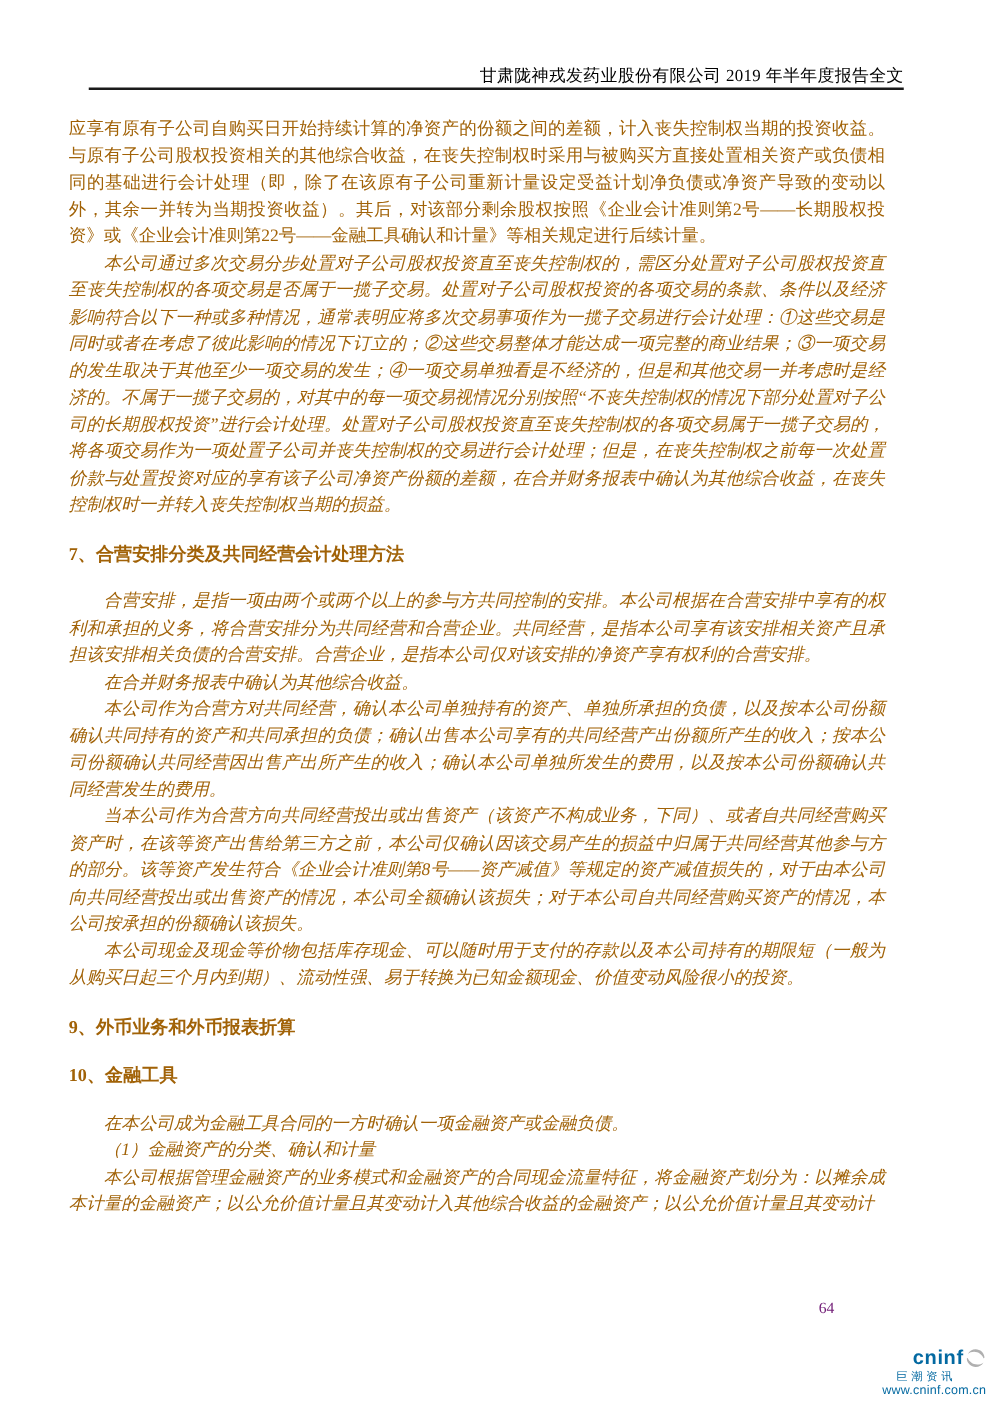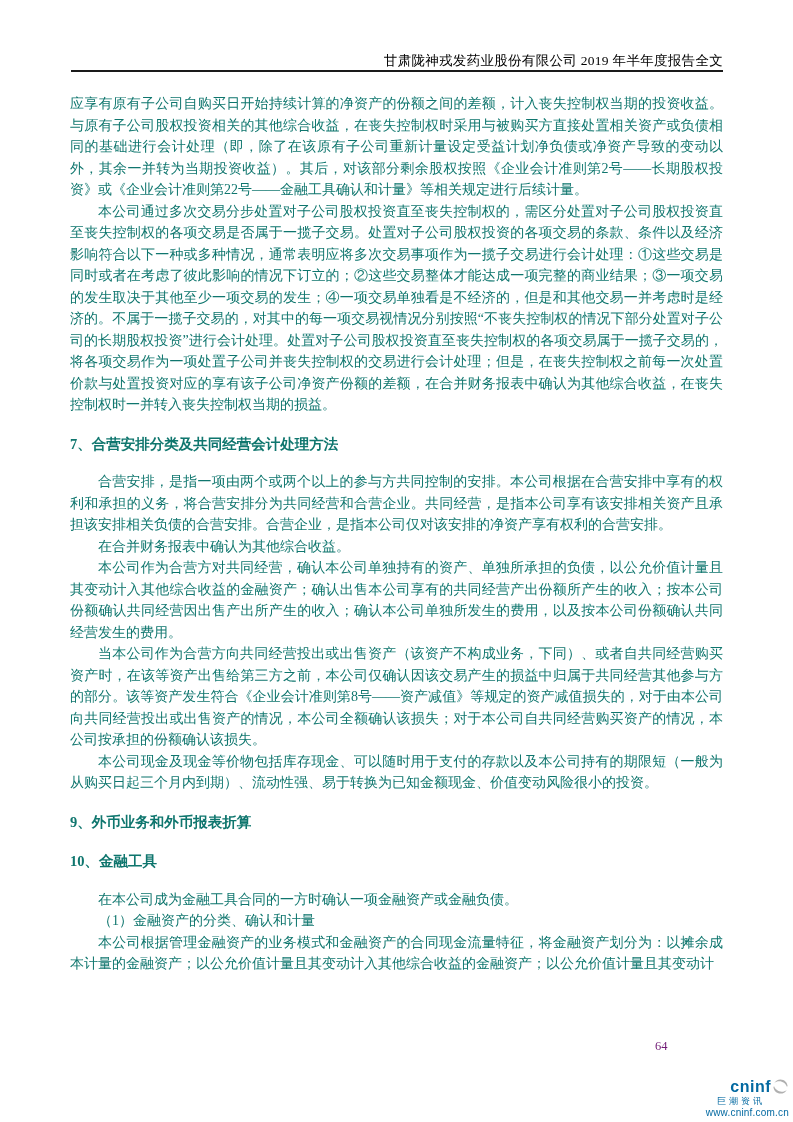--- a/index.html
+++ b/index.html
@@ -25,29 +25,29 @@
     position:absolute;
     top:70px; left:71px; right:70px;
     height:0;
     border:none;
     border-top:2px solid #1a1a1a;
     margin:0;
   }
   
   .doc-body {
     position:absolute;
-    top:93px; left:70px;
+    top:93px; left:55px;
     width:653px;
     font-size:14px;
     line-height:21.5px;
     text-align:justify;
-    color:#0f766e;
+    color:#a16207;
   }
   .doc-body p { margin:0; }
-  .ind { text-indent:2em; }
+  .ind { text-indent:2em;font-style:italic; }
   .hd {
     font-weight:bold;
     font-size:14.5px;
     line-height:21.5px;
     margin:18px 0 16px 0;
     text-align:left;
   }
   
   .page-number {
     position:absolute;
@@ -95,21 +95,21 @@
 
   <div class="header-title">甘肃陇神戎发药业股份有限公司 2019 年半年度报告全文</div>
   <hr class="header-rule">
 
   <main class="doc-body">
     <p>应享有原有子公司自购买日开始持续计算的净资产的份额之间的差额，计入丧失控制权当期的投资收益。与原有子公司股权投资相关的其他综合收益，在丧失控制权时采用与被购买方直接处置相关资产或负债相同的基础进行会计处理（即，除了在该原有子公司重新计量设定受益计划净负债或净资产导致的变动以外，其余一并转为当期投资收益）。其后，对该部分剩余股权按照《企业会计准则第2号——长期股权投资》或《企业会计准则第22号——金融工具确认和计量》等相关规定进行后续计量。</p>
     <p class="ind">本公司通过多次交易分步处置对子公司股权投资直至丧失控制权的，需区分处置对子公司股权投资直至丧失控制权的各项交易是否属于一揽子交易。处置对子公司股权投资的各项交易的条款、条件以及经济影响符合以下一种或多种情况，通常表明应将多次交易事项作为一揽子交易进行会计处理：①这些交易是同时或者在考虑了彼此影响的情况下订立的；②这些交易整体才能达成一项完整的商业结果；③一项交易的发生取决于其他至少一项交易的发生；④一项交易单独看是不经济的，但是和其他交易一并考虑时是经济的。不属于一揽子交易的，对其中的每一项交易视情况分别按照“不丧失控制权的情况下部分处置对子公司的长期股权投资”进行会计处理。处置对子公司股权投资直至丧失控制权的各项交易属于一揽子交易的，将各项交易作为一项处置子公司并丧失控制权的交易进行会计处理；但是，在丧失控制权之前每一次处置价款与处置投资对应的享有该子公司净资产份额的差额，在合并财务报表中确认为其他综合收益，在丧失控制权时一并转入丧失控制权当期的损益。</p>
     <h3 class="hd">7、合营安排分类及共同经营会计处理方法</h3>
     <p class="ind">合营安排，是指一项由两个或两个以上的参与方共同控制的安排。本公司根据在合营安排中享有的权利和承担的义务，将合营安排分为共同经营和合营企业。共同经营，是指本公司享有该安排相关资产且承担该安排相关负债的合营安排。合营企业，是指本公司仅对该安排的净资产享有权利的合营安排。</p>
     <p class="ind">在合并财务报表中确认为其他综合收益。</p>
-    <p class="ind">本公司作为合营方对共同经营，确认本公司单独持有的资产、单独所承担的负债，以公允价值计量且其变动计入其他综合收益的金融资产；确认出售本公司享有的共同经营产出份额所产生的收入；按本公司份额确认共同经营因出售产出所产生的收入；确认本公司单独所发生的费用，以及按本公司份额确认共同经营发生的费用。</p>
+    <p class="ind">本公司作为合营方对共同经营，确认本公司单独持有的资产、单独所承担的负债，以及按本公司份额确认共同持有的资产和共同承担的负债；确认出售本公司享有的共同经营产出份额所产生的收入；按本公司份额确认共同经营因出售产出所产生的收入；确认本公司单独所发生的费用，以及按本公司份额确认共同经营发生的费用。</p>
     <p class="ind">当本公司作为合营方向共同经营投出或出售资产（该资产不构成业务，下同）、或者自共同经营购买资产时，在该等资产出售给第三方之前，本公司仅确认因该交易产生的损益中归属于共同经营其他参与方的部分。该等资产发生符合《企业会计准则第8号——资产减值》等规定的资产减值损失的，对于由本公司向共同经营投出或出售资产的情况，本公司全额确认该损失；对于本公司自共同经营购买资产的情况，本公司按承担的份额确认该损失。</p>
     <p class="ind">本公司现金及现金等价物包括库存现金、可以随时用于支付的存款以及本公司持有的期限短（一般为从购买日起三个月内到期）、流动性强、易于转换为已知金额现金、价值变动风险很小的投资。</p>
     <h3 class="hd">9、外币业务和外币报表折算</h3>
     <h3 class="hd">10、金融工具</h3>
     <p class="ind">在本公司成为金融工具合同的一方时确认一项金融资产或金融负债。</p>
     <p class="ind">（1）金融资产的分类、确认和计量</p>
     <p class="ind">本公司根据管理金融资产的业务模式和金融资产的合同现金流量特征，将金融资产划分为：以摊余成本计量的金融资产；以公允价值计量且其变动计入其他综合收益的金融资产；以公允价值计量且其变动计</p>
   </main>
 
   <div class="page-number">64</div>

